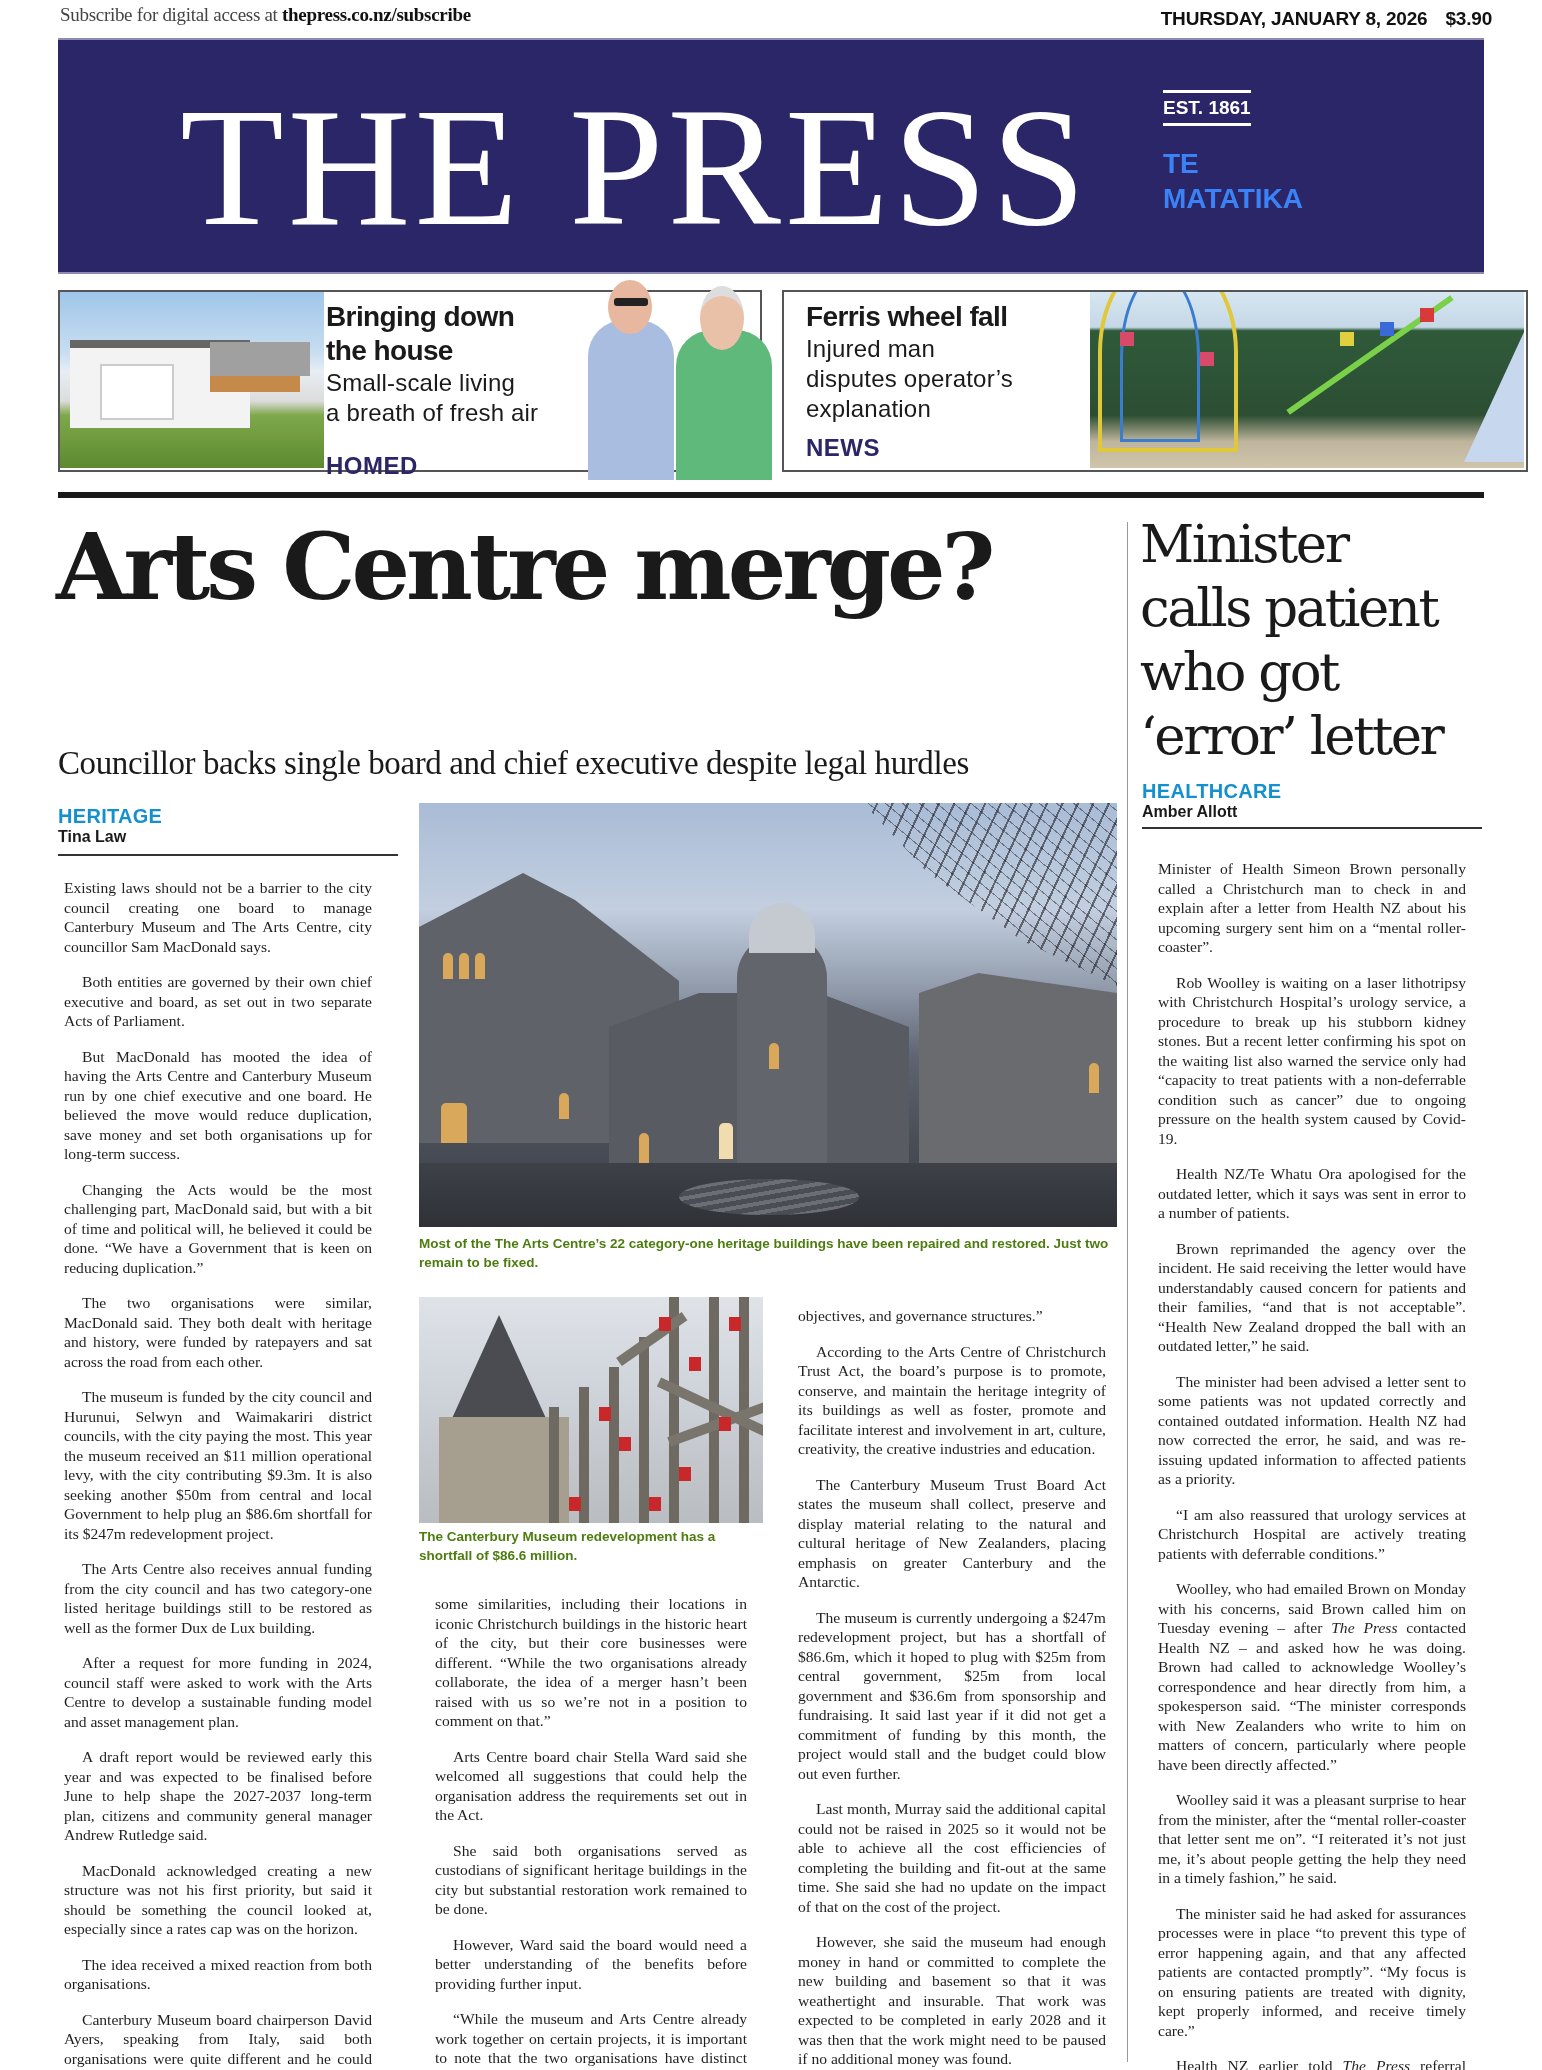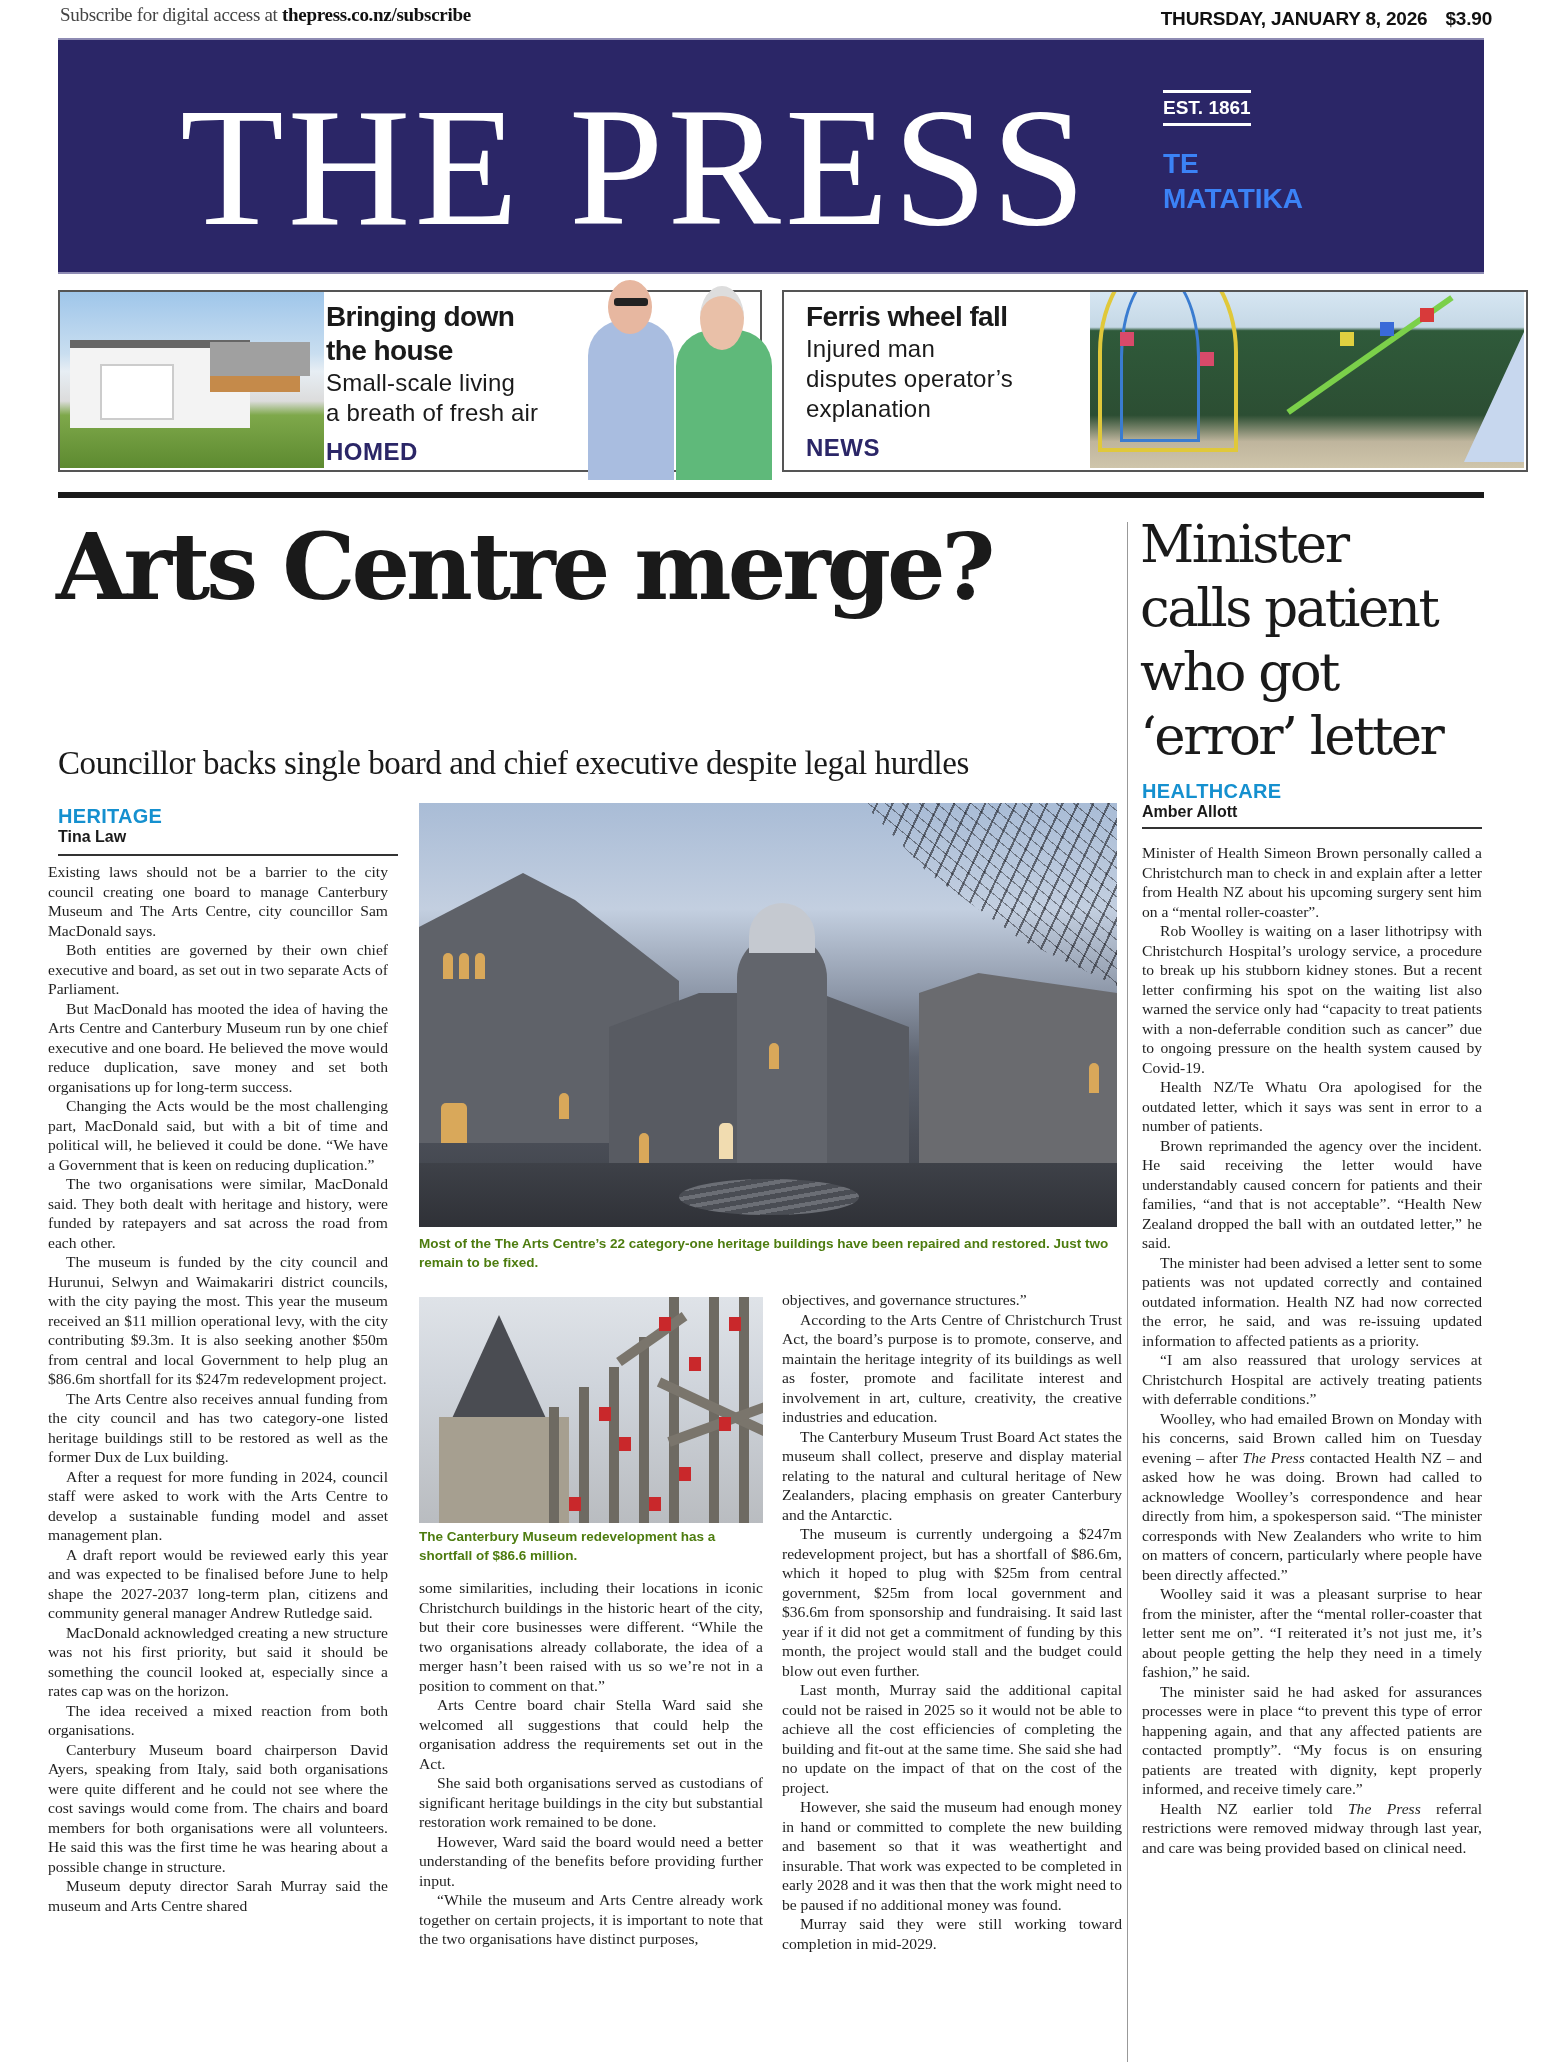--- a/index.html
+++ b/index.html
@@ -49,21 +49,21 @@
 
   
   .headline { left: 56px; top: 508px; width: 1070px; font-family: "DejaVu Serif", serif; font-weight: bold; font-size: 92px; line-height: 118px; letter-spacing: -4px; color: #1a1a1a; }
   .standfirst { left: 58px; top: 745px; font-family: "Liberation Serif", serif; font-size: 33px; color: #1a1a1a; letter-spacing: -0.4px; }
 
   .kicker { font-family: "Liberation Sans", sans-serif; font-weight: bold; font-size: 20px; color: #1590cf; letter-spacing: 0.3px; }
   .byline { font-family: "Liberation Sans", sans-serif; font-weight: bold; font-size: 16px; color: #1a1a1a; }
   .byrule { height: 2px; background: #333; }
 
   .col { font-family: "Liberation Serif", serif; font-size: 15.6px; line-height: 19.5px; color: #1f1f1f; text-align: justify; hyphens: auto; }
-  .col p { margin: 0; text-indent: 18px; }
+  .col p { margin: 16px; text-indent: 18px; }
   .col p.first { text-indent: 0; }
 
   .caption { font-family: "Liberation Sans", sans-serif; font-weight: bold; font-size: 13.5px; line-height: 19px; color: #4d7c0f; }
 
   
   .photo-arts { left: 419px; top: 803px; width: 698px; height: 424px; overflow: hidden;
     background: linear-gradient(180deg, #a9bcd6 0%, #c3cfe0 25%, #8d97a8 45%, #5e6470 60%, #4b4f58 78%, #3a3d44 100%); }
   .bld-left { position: absolute; left: 0; top: 70px; width: 260px; height: 270px; background: #5f6269; clip-path: polygon(0 20%, 40% 0, 60% 10%, 100% 40%, 100% 100%, 0 100%); }
   .bld-center { position: absolute; left: 190px; top: 190px; width: 300px; height: 170px; background: #585b62; clip-path: polygon(0 20%, 30% 0, 70% 0, 100% 20%, 100% 100%, 0 100%); }
   .tower { position: absolute; left: 318px; top: 130px; width: 90px; height: 240px; background: #62656c; border-radius: 45px 45px 0 0; }
@@ -110,21 +110,21 @@
   <div class="house"></div>
     <div class="garage"></div>
     <div class="roof"></div>
     <div class="eave"></div>
 </div>
 <div class="abs" style="left:326px; top:300px;">
   <div class="t-head">Bringing down</div>
   <div class="t-head">the house</div>
   <div class="t-sub">Small-scale living</div>
   <div class="t-sub">a breath of fresh air</div>
-  <div class="t-sec" style="margin-top:10px;">HOMED</div>
+  <div class="t-sec" style="margin-top:24px;">HOMED</div>
 </div>
 <div class="abs photo-couple deco-photo">
   <div class="p1"></div>
     <div class="p2"></div>
     <div class="h1"></div>
     <div class="h2"></div>
     <div class="g"></div>
 </div>
 
 <div class="abs teaser teaser-right"></div>

